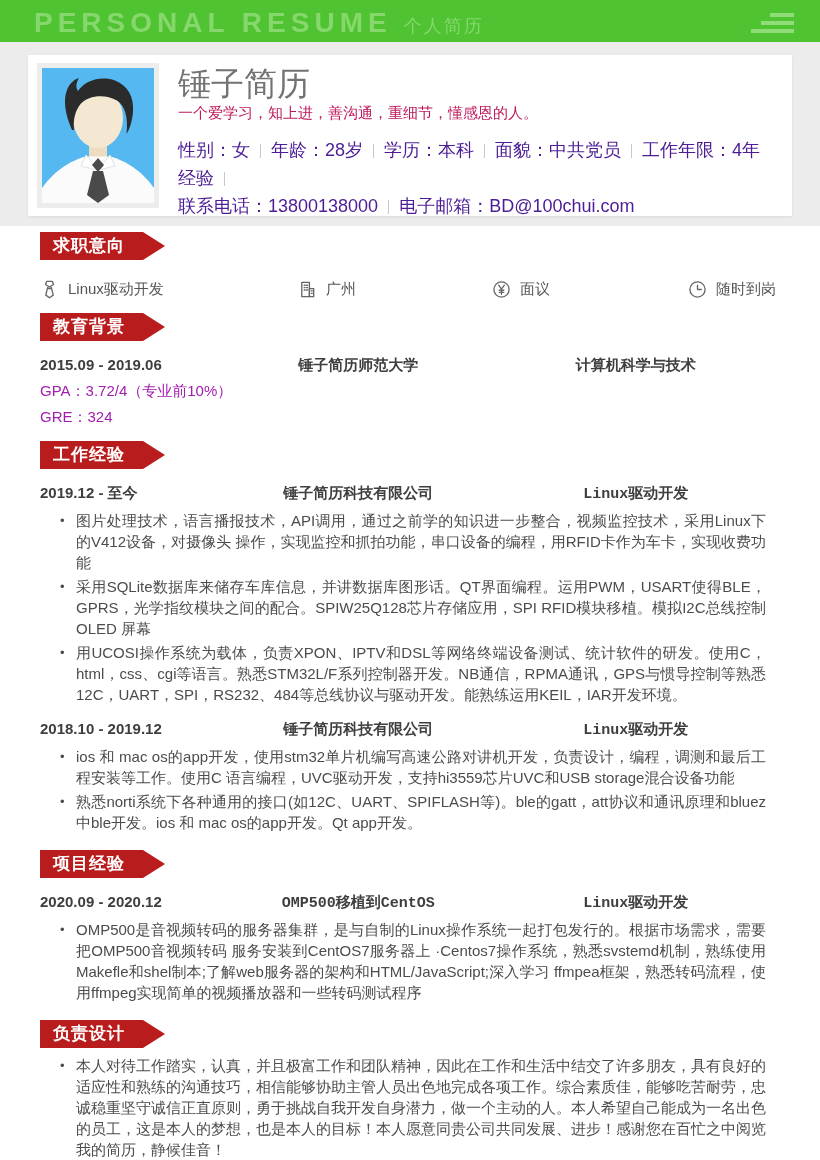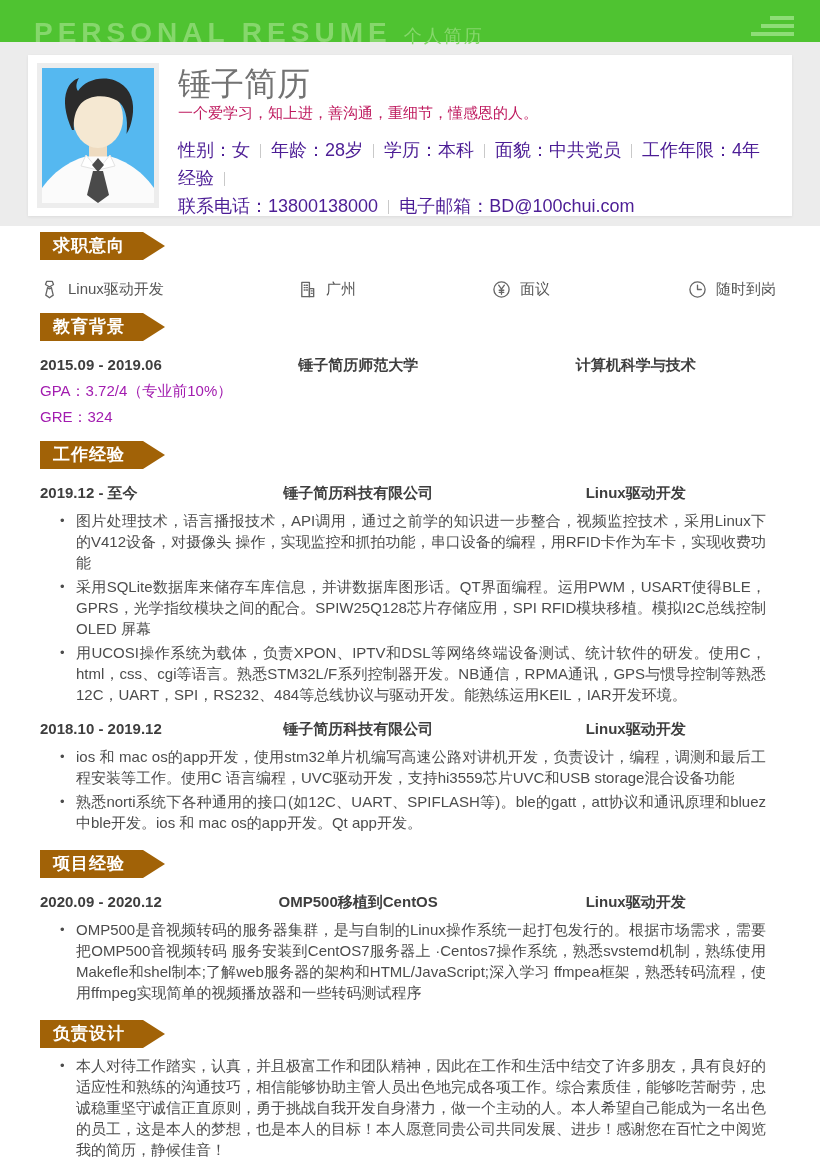--- a/index.html
+++ b/index.html
@@ -7,22 +7,22 @@
   body {
     width:820px; height:1160px; overflow:hidden;
     background:#ffffff;
     font-family:"Liberation Sans","DejaVu Sans",sans-serif;
     color:#4c4c4c;
   }
 
   
   .topbar {
     height:42px; background:#4fc331;
-    display:flex; align-items:flex-start; justify-content:space-between;
-    padding:12px 26px 0 34px;
+    display:flex; align-items:center; justify-content:space-between;
+    padding:3px 26px 0 34px;
   }
   .topbar-title { display:flex; align-items:baseline; gap:12px; white-space:nowrap; }
   .topbar-title .en {
     color:#86d76c; font-weight:bold; font-size:28px; letter-spacing:5px; line-height:42px;
   }
   .topbar-title .cn { color:#86d76c; font-size:18px; letter-spacing:2px; }
   .hamburger { display:flex; flex-direction:column; align-items:flex-end; gap:4px; cursor:pointer; padding:4px 0; }
   .hamburger .bar { height:4px; background:#8edd77; }
   .hamburger .b1 { width:24px; }
   .hamburger .b2 { width:33px; }
@@ -42,35 +42,35 @@
   .profile-main { padding-left:19px; padding-top:1px; min-width:0; }
   .name { margin:0; font-size:33px; font-weight:normal; color:#737373; line-height:1.2; }
   .tagline { margin:0 0 0; font-size:15px; color:#be185d; }
   .info { margin-top:13px; font-size:18px; color:#4c1d95; line-height:28px; }
   .sep { display:inline-block; width:1px; height:14px; background:#c9c9c9; margin:0 10px; vertical-align:-2px; }
 
   
   .main { padding:0 40px; }
   .ribbon {
     display:inline-block; margin-top:14px;
-    background:#a16207; color:#ffffff; font-weight:bold; font-size:17px; letter-spacing:1px;
+    background:#b91c1c; color:#ffffff; font-weight:bold; font-size:17px; letter-spacing:1px;
     padding:5px 40px 6px 13px; line-height:17px;
     clip-path:polygon(0 0, calc(100% - 22px) 0, 100% 50%, calc(100% - 22px) 100%, 0 100%);
   }
   .ribbon.first { margin-top:6px; }
 
   .intent-row { display:grid; grid-template-columns:258px 194px 196px auto; margin-top:20px; }
   .intent-item { display:flex; align-items:center; gap:9px; font-size:15px; color:#555; }
   .intent-item svg { width:19px; height:19px; flex:none; }
 
   .row3 {
     display:grid; grid-template-columns:25% 36% 39%;
     font-weight:bold; font-size:15px; color:#3e3e3e; margin-top:15px;
   }
-  .row3 .mid, .row3 .right { text-align:center; }
+  .row3 .mid, .row3 .right { text-align:center;font-family:Liberation Mono, monospace; }
 
   .detail-line { margin:5px 0 0; font-size:15px; color:#a21caf; line-height:21px; }
 
   ul.bullets { margin:7px 14px 0; padding:0; list-style:none; }
   .bullets li {
     position:relative; padding-left:22px; margin-bottom:3px;
     font-size:15px; color:#4c4c4c; line-height:21px; text-align:justify;
   }
   .bullets li::before {
     content:"•"; position:absolute; left:6px; top:0; color:#4c4c4c; font-size:13px;

